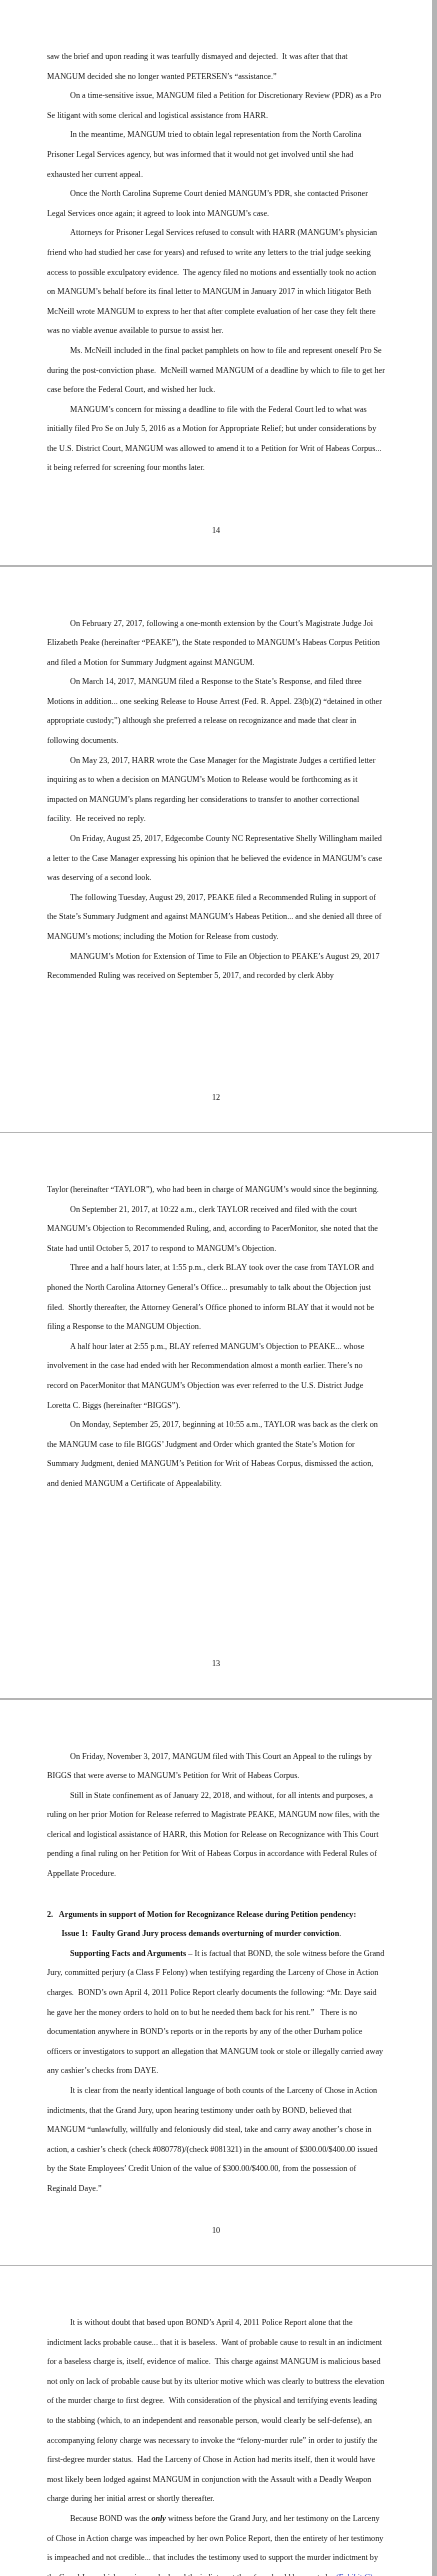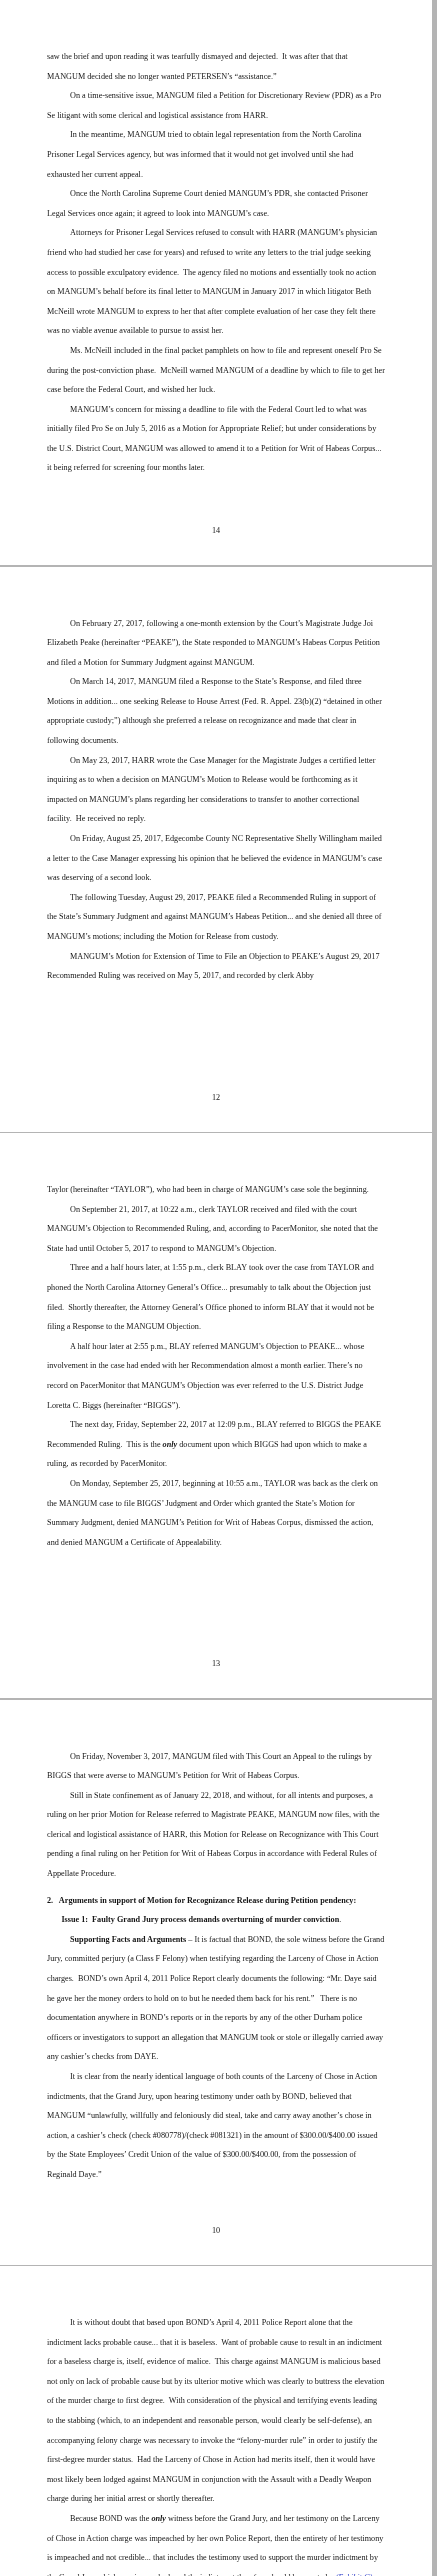--- a/index.html
+++ b/index.html
@@ -21,21 +21,21 @@
   .page + .page { margin-top: 1.5px; }
   .para {
     margin: 0;
     font-size: 8.2px;
     line-height: 19.6px;
     color: #151515;
     text-align: left;
     white-space: pre-wrap;
   }
   .para.indent { text-indent: 23px; }
-  .para.space-before { margin-top: 7px; }
+  .para.space-before { margin-top: 21px; }
   .run-bold { font-weight: bold; }
   .run-italic { font-style: italic; }
   .page-number {
     position: absolute;
     bottom: 30px;
     left: 0;
     right: 0;
     text-align: center;
     font-size: 8.2px;
     color: #151515;
@@ -54,29 +54,28 @@
       <p class="para indent"><span class="">Ms. McNeill included in the final packet pamphlets on how to file and represent oneself Pro Se during the post-conviction phase.  McNeill warned MANGUM of a deadline by which to file to get her case before the Federal Court, and wished her luck.</span></p>
       <p class="para indent"><span class="">MANGUM’s concern for missing a deadline to file with the Federal Court led to what was initially filed Pro Se on July 5, 2016 as a Motion for Appropriate Relief; but under considerations by the U.S. District Court, MANGUM was allowed to amend it to a Petition for Writ of Habeas Corpus... it being referred for screening four months later.</span></p>
       <div class="page-number">14</div>
     </div>
     <div class="page">
       <p class="para indent"><span class="">On February 27, 2017, following a one-month extension by the Court’s Magistrate Judge Joi Elizabeth Peake (hereinafter “PEAKE”), the State responded to MANGUM’s Habeas Corpus Petition and filed a Motion for Summary Judgment against MANGUM.</span></p>
       <p class="para indent"><span class="">On March 14, 2017, MANGUM filed a Response to the State’s Response, and filed three Motions in addition... one seeking Release to House Arrest (Fed. R. Appel. 23(b)(2) “detained in other appropriate custody;”) although she preferred a release on recognizance and made that clear in following documents.</span></p>
       <p class="para indent"><span class="">On May 23, 2017, HARR wrote the Case Manager for the Magistrate Judges a certified letter inquiring as to when a decision on MANGUM’s Motion to Release would be forthcoming as it impacted on MANGUM’s plans regarding her considerations to transfer to another correctional facility.  He received no reply.</span></p>
       <p class="para indent"><span class="">On Friday, August 25, 2017, Edgecombe County NC Representative Shelly Willingham mailed a letter to the Case Manager expressing his opinion that he believed the evidence in MANGUM’s case was deserving of a second look.</span></p>
       <p class="para indent"><span class="">The following Tuesday, August 29, 2017, PEAKE filed a Recommended Ruling in support of the State’s Summary Judgment and against MANGUM’s Habeas Petition... and she denied all three of MANGUM’s motions; including the Motion for Release from custody.</span></p>
-      <p class="para indent"><span class="">MANGUM’s Motion for Extension of Time to File an Objection to PEAKE’s August 29, 2017 Recommended Ruling was received on May 5, 2017, and recorded by clerk Abby</span></p>
+      <p class="para indent"><span class="">MANGUM’s Motion for Extension of Time to File an Objection to PEAKE’s August 29, 2017 Recommended Ruling was received on September 5, 2017, and recorded by clerk Abby</span></p>
       <div class="page-number">12</div>
     </div>
     <div class="page">
-      <p class="para"><span class="">Taylor (hereinafter “TAYLOR”), who had been in charge of MANGUM’s case sole the beginning.</span></p>
+      <p class="para"><span class="">Taylor (hereinafter “TAYLOR”), who had been in charge of MANGUM’s would since the beginning.</span></p>
       <p class="para indent"><span class="">On September 21, 2017, at 10:22 a.m., clerk TAYLOR received and filed with the court MANGUM’s Objection to Recommended Ruling, and, according to PacerMonitor, she noted that the State had until October 5, 2017 to respond to MANGUM’s Objection.</span></p>
       <p class="para indent"><span class="">Three and a half hours later, at 1:55 p.m., clerk BLAY took over the case from TAYLOR and phoned the North Carolina Attorney General’s Office... presumably to talk about the Objection just filed.  Shortly thereafter, the Attorney General’s Office phoned to inform BLAY that it would not be filing a Response to the MANGUM Objection.</span></p>
       <p class="para indent"><span class="">A half hour later at 2:55 p.m., BLAY referred MANGUM’s Objection to PEAKE... whose involvement in the case had ended with her Recommendation almost a month earlier. There’s no record on PacerMonitor that MANGUM’s Objection was ever referred to the U.S. District Judge Loretta C. Biggs (hereinafter “BIGGS”).</span></p>
-      <p class="para indent"><span class="">The next day, Friday, September 22, 2017 at 12:09 p.m., BLAY referred to BIGGS the PEAKE Recommended Ruling.  This is the </span><span class="run-bold run-italic">only</span><span class=""> document upon which BIGGS had upon which to make a ruling, as recorded by PacerMonitor.</span></p>
       <p class="para indent"><span class="">On Monday, September 25, 2017, beginning at 10:55 a.m., TAYLOR was back as the clerk on the MANGUM case to file BIGGS’ Judgment and Order which granted the State’s Motion for Summary Judgment, denied MANGUM’s Petition for Writ of Habeas Corpus, dismissed the action, and denied MANGUM a Certificate of Appealability.</span></p>
       <div class="page-number">13</div>
     </div>
     <div class="page">
       <p class="para indent"><span class="">On Friday, November 3, 2017, MANGUM filed with This Court an Appeal to the rulings by BIGGS that were averse to MANGUM’s Petition for Writ of Habeas Corpus.</span></p>
       <p class="para indent"><span class="">Still in State confinement as of January 22, 2018, and without, for all intents and purposes, a ruling on her prior Motion for Release referred to Magistrate PEAKE, MANGUM now files, with the clerical and logistical assistance of HARR, this Motion for Release on Recognizance with This Court pending a final ruling on her Petition for Writ of Habeas Corpus in accordance with Federal Rules of Appellate Procedure.</span></p>
       <p class="para space-before"><span class="run-bold ">2.   Arguments in support of Motion for Recognizance Release during Petition pendency:</span></p>
       <p class="para indent" style="text-indent: 14.4px;"><span class="run-bold ">Issue 1:  Faulty Grand Jury process demands overturning of murder conviction</span><span class="">.</span></p>
       <p class="para indent"><span class="run-bold ">Supporting Facts and Arguments</span><span class=""> – It is factual that BOND, the sole witness before the Grand Jury, committed perjury (a Class F Felony) when testifying regarding the Larceny of Chose in Action charges.  BOND’s own April 4, 2011 Police Report clearly documents the following: “Mr. Daye said he gave her the money orders to hold on to but he needed them back for his rent.”   There is no documentation anywhere in BOND’s reports or in the reports by any of the other Durham police officers or investigators to support an allegation that MANGUM took or stole or illegally carried away any cashier’s checks from DAYE.</span></p>
       <p class="para indent"><span class="">It is clear from the nearly identical language of both counts of the Larceny of Chose in Action indictments, that the Grand Jury, upon hearing testimony under oath by BOND, believed that MANGUM “unlawfully, willfully and feloniously did steal, take and carry away another’s chose in action, a cashier’s check (check #080778)/(check #081321) in the amount of $300.00/$400.00 issued by the State Employees’ Credit Union of the value of $300.00/$400.00, from the possession of Reginald Daye.”</span></p>

